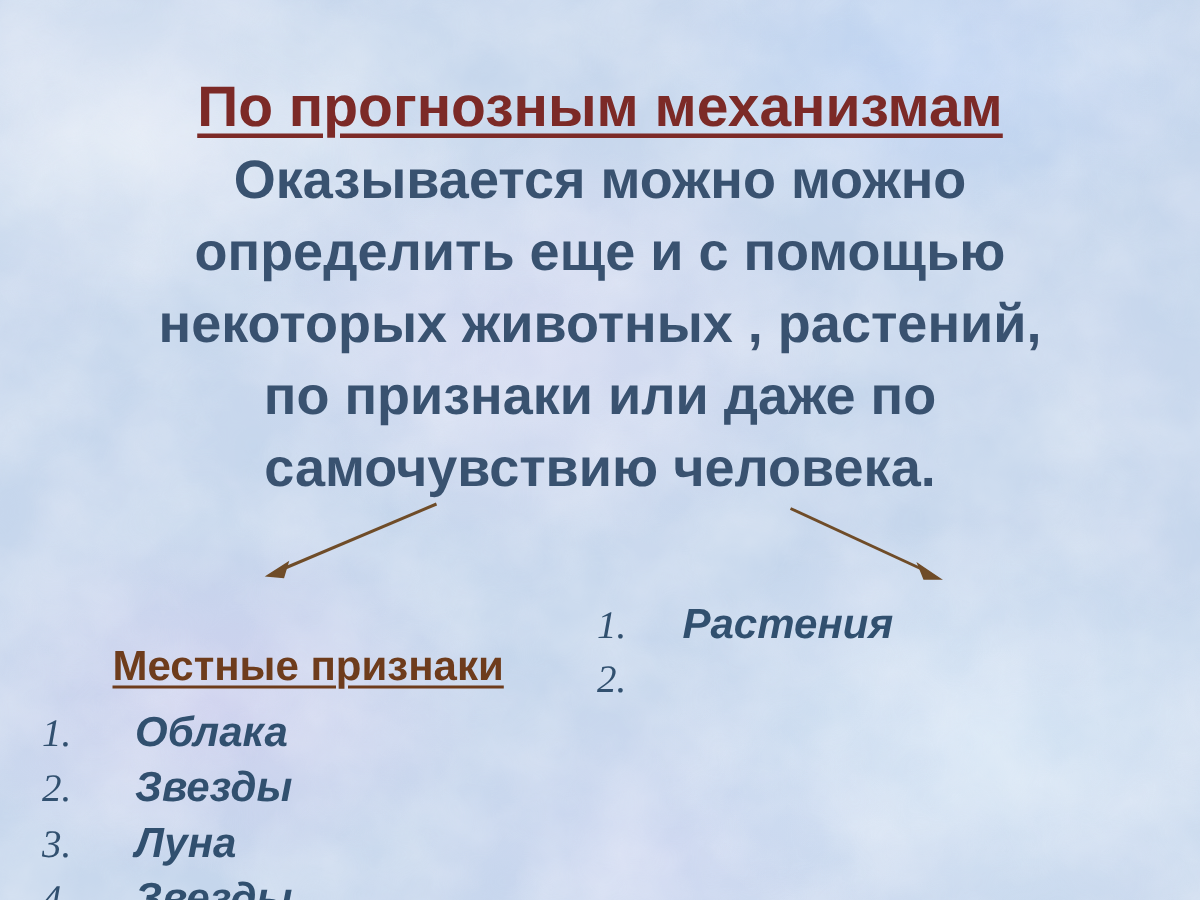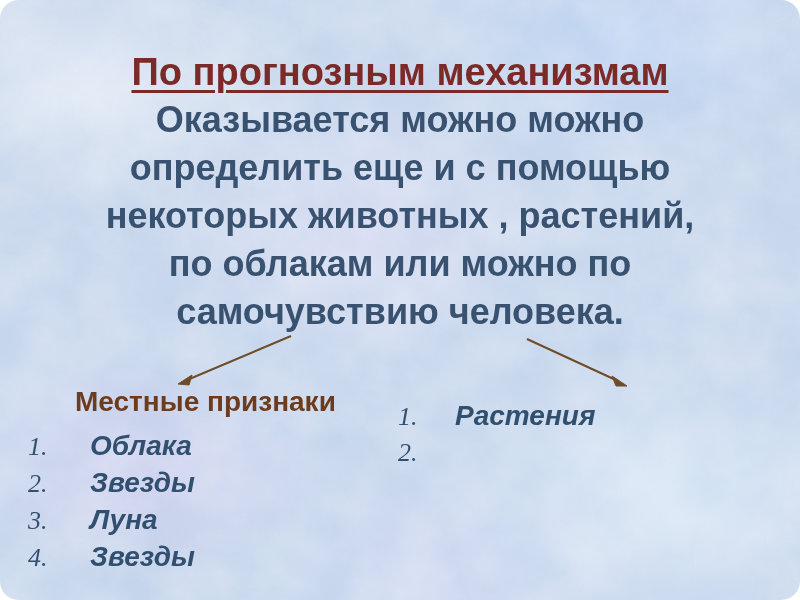--- a/index.html
+++ b/index.html
@@ -9,21 +9,20 @@
     overflow:hidden;
     font-family:"Liberation Sans", sans-serif;
     background:
       radial-gradient(ellipse 320px 180px at 12% 15%, rgba(255,255,255,0.45), rgba(255,255,255,0) 70%),
       radial-gradient(ellipse 280px 160px at 78% 8%,  rgba(188,212,248,0.55), rgba(188,212,248,0) 70%),
       radial-gradient(ellipse 300px 200px at 45% 38%, rgba(232,226,248,0.5),  rgba(232,226,248,0) 70%),
       radial-gradient(ellipse 260px 170px at 18% 78%, rgba(214,204,240,0.5),  rgba(214,204,240,0) 70%),
       radial-gradient(ellipse 320px 210px at 82% 82%, rgba(228,242,252,0.55), rgba(228,242,252,0) 70%),
       radial-gradient(ellipse 240px 150px at 55% 95%, rgba(210,214,244,0.45), rgba(210,214,244,0) 70%),
       var(--background-base, #c5d6ec);
-    border-radius: 19px;
   }
   .bg-noise { position:absolute; left:0; top:0; width:800px; height:600px; pointer-events:none; }
 
   .text-block {
     position:absolute; left:60px; top:48px; width:680px;
     text-align:center;
   }
   .slide-title {
     font-size:38px; font-weight:bold; line-height:48px;
     color: var(--title, #7c2a27);
@@ -36,23 +35,25 @@
     color: var(--body-text, #395270);
   }
 
   .arrows { position:absolute; left:0; top:0; pointer-events:none; }
 
   .group { position:absolute; }
   .group-left  { left:28px;  top:385px; width:340px; }
   .group-right { left:398px; top:389px; width:360px; }
   .group-heading {
     font-size:28px; font-weight:bold; line-height:34px;
+    text-decoration:underline;
     text-decoration-thickness:2px;
     text-underline-offset:4px;
     white-space:nowrap;
+    margin-top:42px;
   }
   .group-left  .group-heading { margin-left:47px; color: var(--heading-left-brown, #6e3c1c); }
   .group-right .group-heading { margin-left:64px; color: var(--heading-right-brown, #7c4a21); }
   .list { margin-top:9px; }
   .list-item {
     display:flex; align-items:baseline;
     font-size:28px; line-height:36px;
     font-weight:bold; font-style:italic;
     color: var(--list-text, #31506f);
   }
@@ -83,21 +84,21 @@
     </defs>
     <rect width="800" height="600" filter="url(#cloudsW)" opacity="0.5"></rect>
     <rect width="800" height="600" filter="url(#cloudsV)" opacity="0.4"></rect>
   </svg>
 
   <div class="text-block">
     <div class="slide-title">По прогнозным механизмам</div>
     <div class="para-line">Оказывается можно можно</div>
     <div class="para-line">определить еще и с помощью</div>
     <div class="para-line">некоторых животных , растений,</div>
-    <div class="para-line">по облакам или можно по</div>
+    <div class="para-line">по признаки или даже по</div>
     <div class="para-line">самочувствию человека.</div>
   </div>
 
   <svg class="arrows" width="800" height="600">
     <g stroke="#6f4c28" stroke-width="2" fill="#6f4c28">
       <line x1="291" y1="336" x2="187" y2="380"></line>
       <polygon points="178,384 192,375 189,385" stroke-width="1"></polygon>
     </g>
     <g stroke="#6f4c28" stroke-width="2" fill="#6f4c28">
       <line x1="527" y1="339" x2="618" y2="381"></line>

